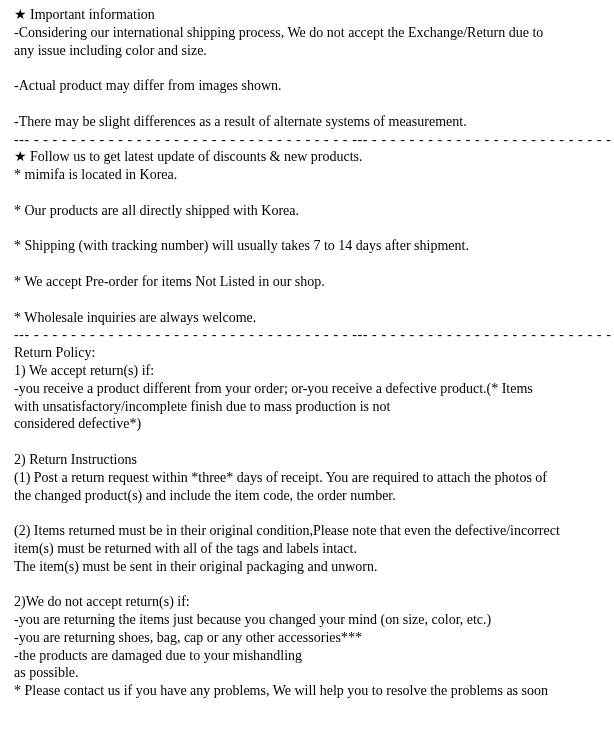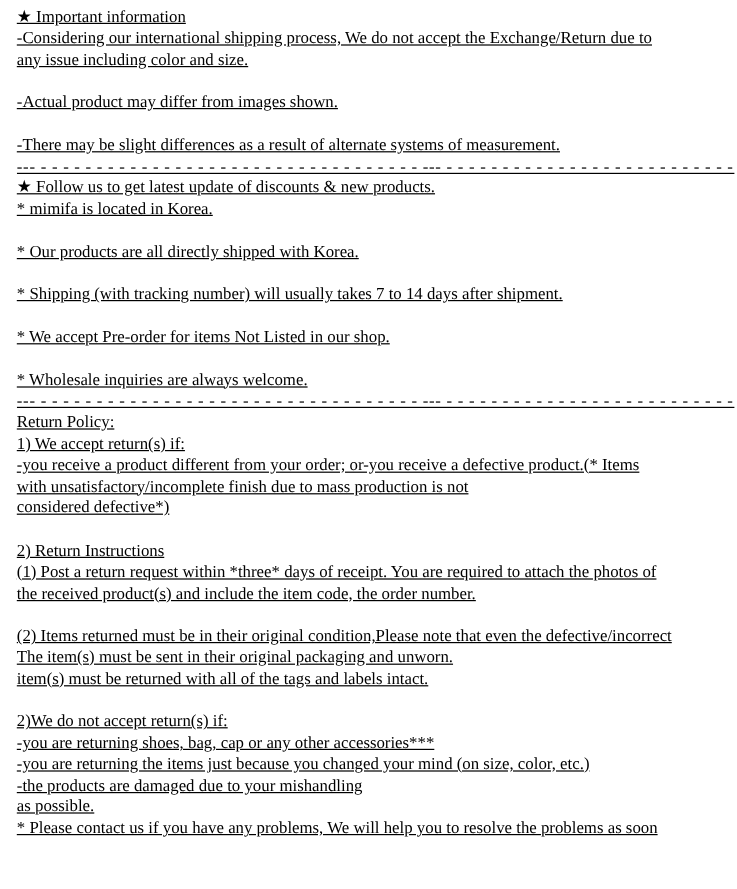--- a/index.html
+++ b/index.html
@@ -12,21 +12,20 @@
   .doc {
     box-sizing: border-box;
     width: 614px;
     height: 741px;
     padding: 6px 2px 0 14px;
     font-family: "Liberation Serif", "DejaVu Serif", serif;
     font-size: 14px;
     line-height: 17.8px;
     color: #000000;
     overflow: hidden;
-    text-decoration: underline;
   }
   .line {
     height: 17.8px;
     white-space: nowrap;
   }
   .line.sep {
     width: 598px;
     overflow: hidden;
     letter-spacing: 0.6px;
   }
@@ -55,26 +54,26 @@
     <div class="line">* Wholesale inquiries are always welcome.</div>
     <div class="line sep">--- - - - - - - - - - - - - - - - - - - - - - - - - - - - - - - - - - - --- - - - - - - - - - - - - - - - - - - - - - - - - - - - - - - - - - - - - - - - - - - - - -</div>
     <div class="line">Return Policy:</div>
     <div class="line">1) We accept return(s) if:</div>
     <div class="line">-you receive a product different from your order; or-you receive a defective product.(* Items</div>
     <div class="line">with unsatisfactory/incomplete finish due to mass production is not</div>
     <div class="line">considered defective*)</div>
     <div class="line blank"></div>
     <div class="line">2) Return Instructions</div>
     <div class="line">(1) Post a return request within *three* days of receipt. You are required to attach the photos of</div>
-    <div class="line">the received product(s) and include the item code, the order number.</div>
+    <div class="line">the changed product(s) and include the item code, the order number.</div>
     <div class="line blank"></div>
     <div class="line">(2) Items returned must be in their original condition,Please note that even the defective/incorrect</div>
+    <div class="line">item(s) must be returned with all of the tags and labels intact.</div>
     <div class="line">The item(s) must be sent in their original packaging and unworn.</div>
-    <div class="line">item(s) must be returned with all of the tags and labels intact.</div>
     <div class="line blank"></div>
     <div class="line">2)We do not accept return(s) if:</div>
+    <div class="line">-you are returning the items just because you changed your mind (on size, color, etc.)</div>
     <div class="line">-you are returning shoes, bag, cap or any other accessories***</div>
-    <div class="line">-you are returning the items just because you changed your mind (on size, color, etc.)</div>
     <div class="line">-the products are damaged due to your mishandling</div>
     <div class="line">as possible.</div>
     <div class="line">* Please contact us if you have any problems, We will help you to resolve the problems as soon</div>
     <div class="line blank"></div>
   </div>
 
 </body></html>

